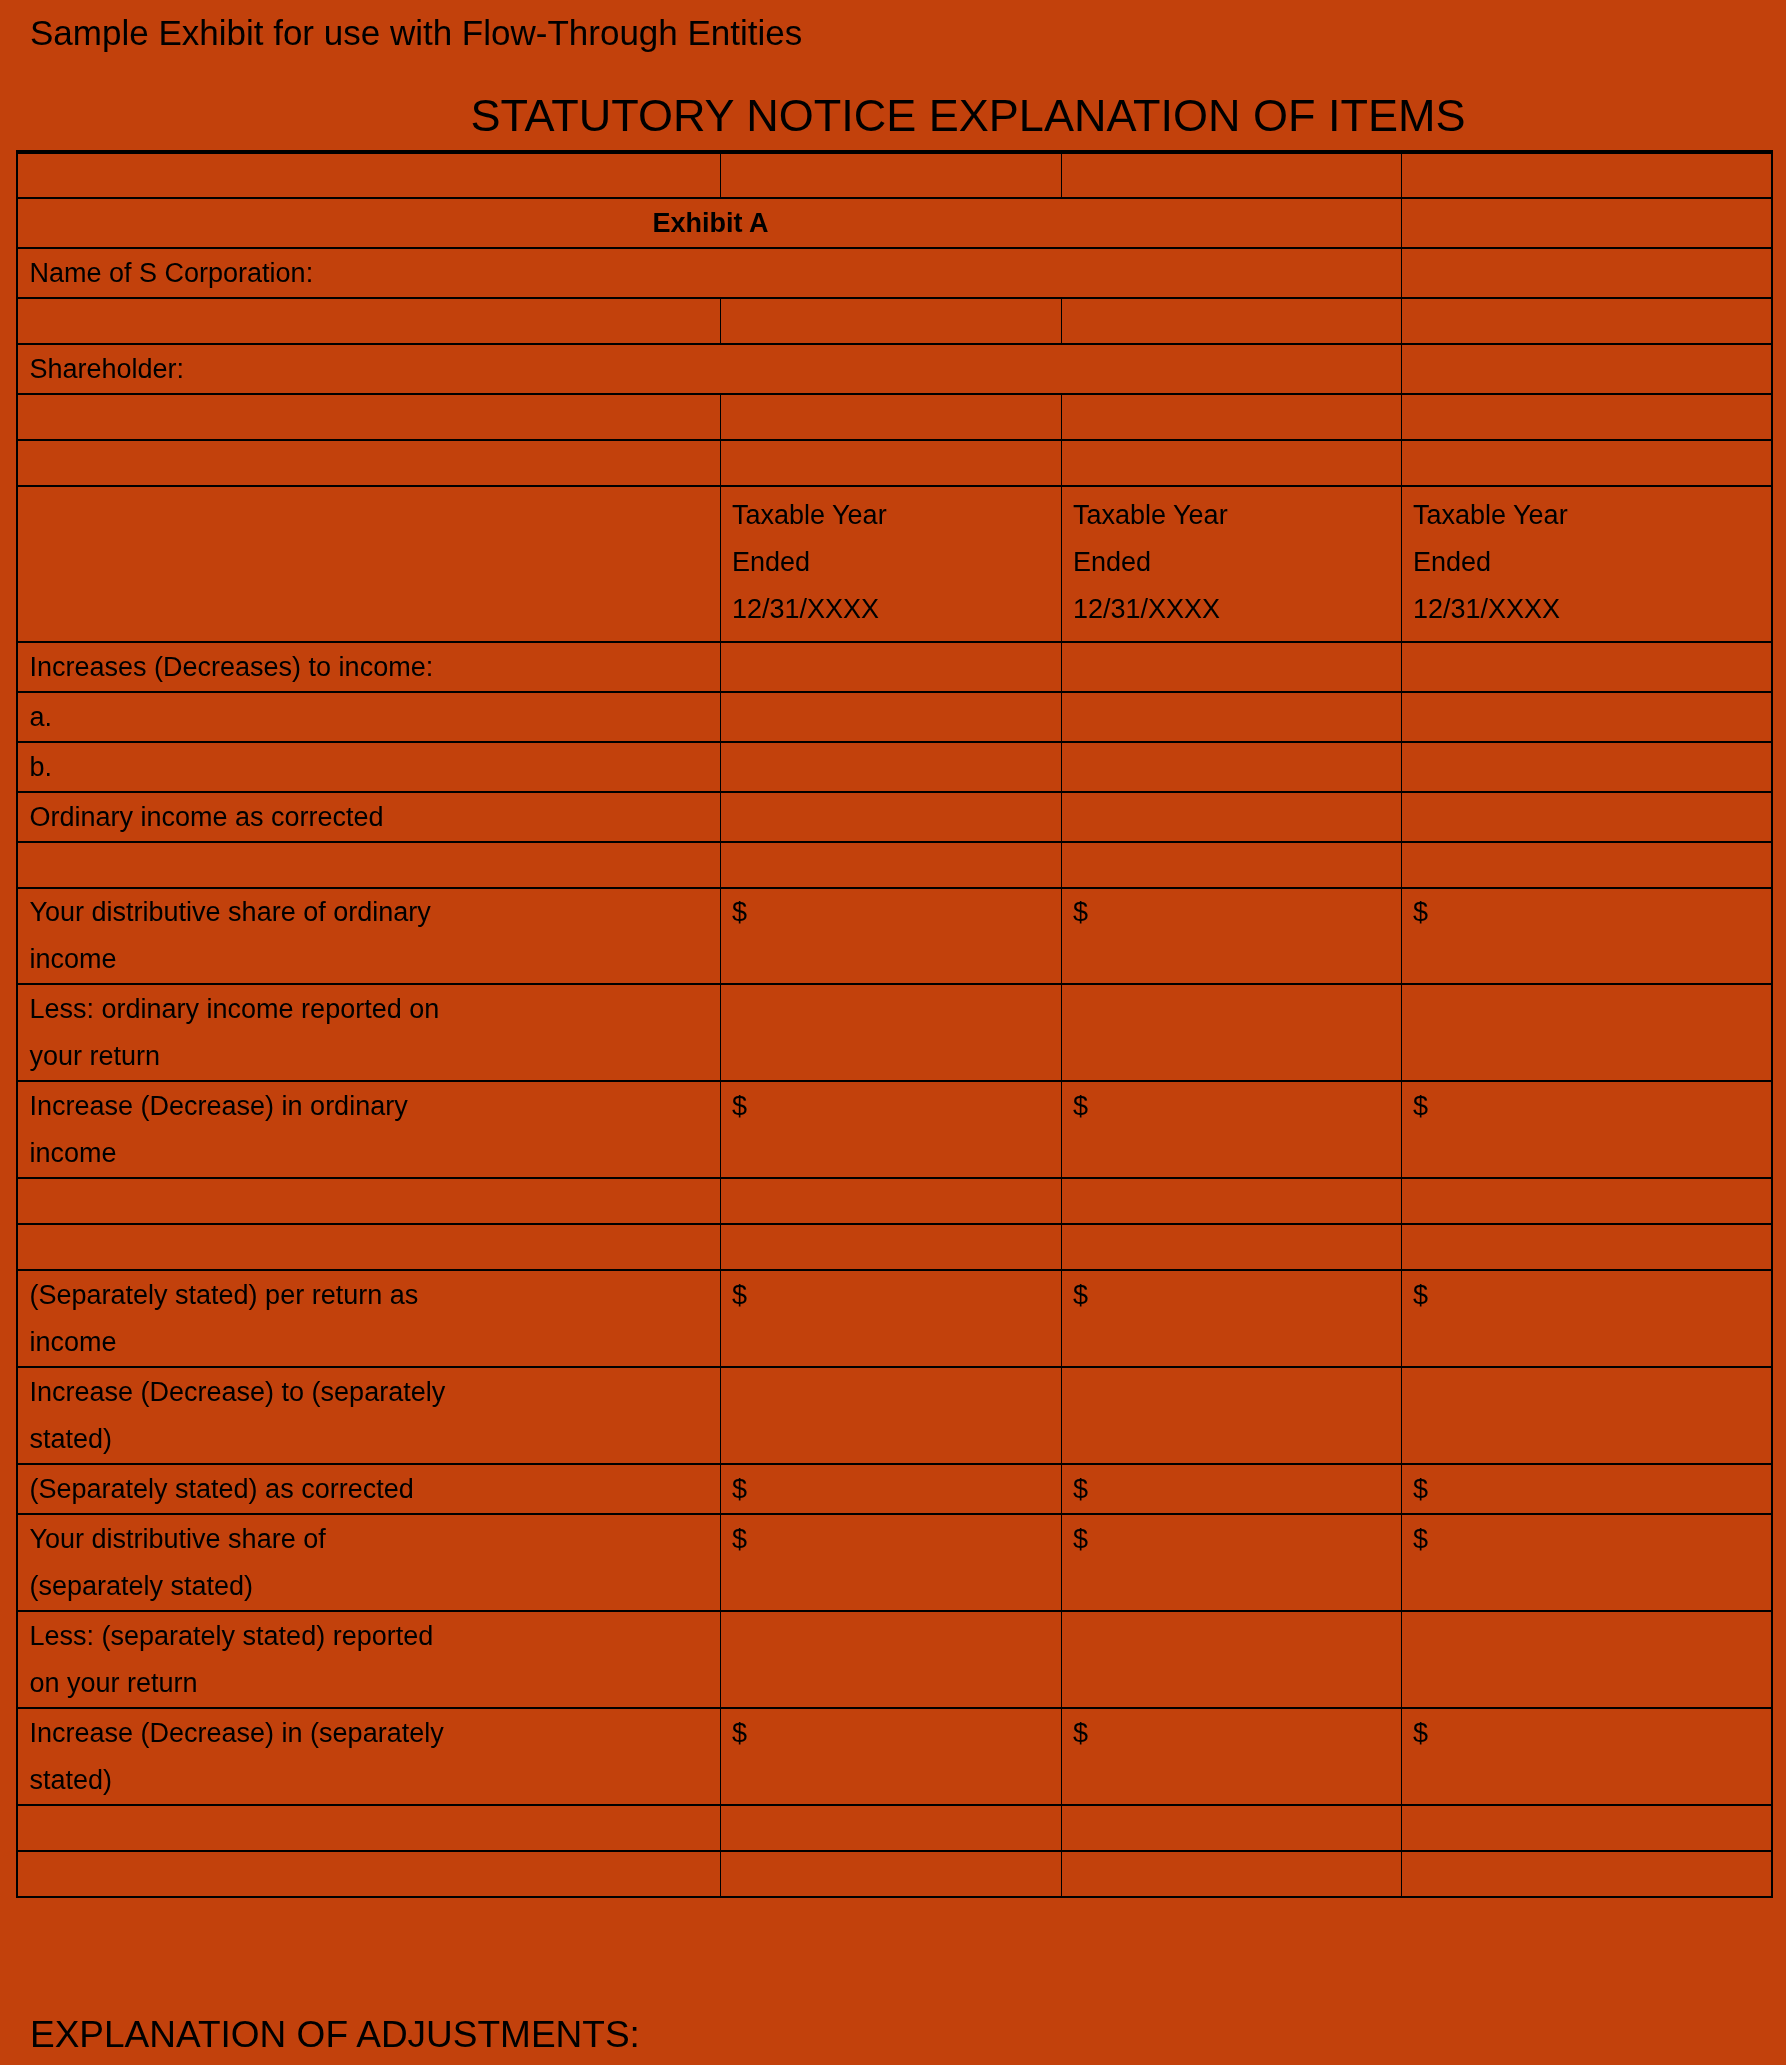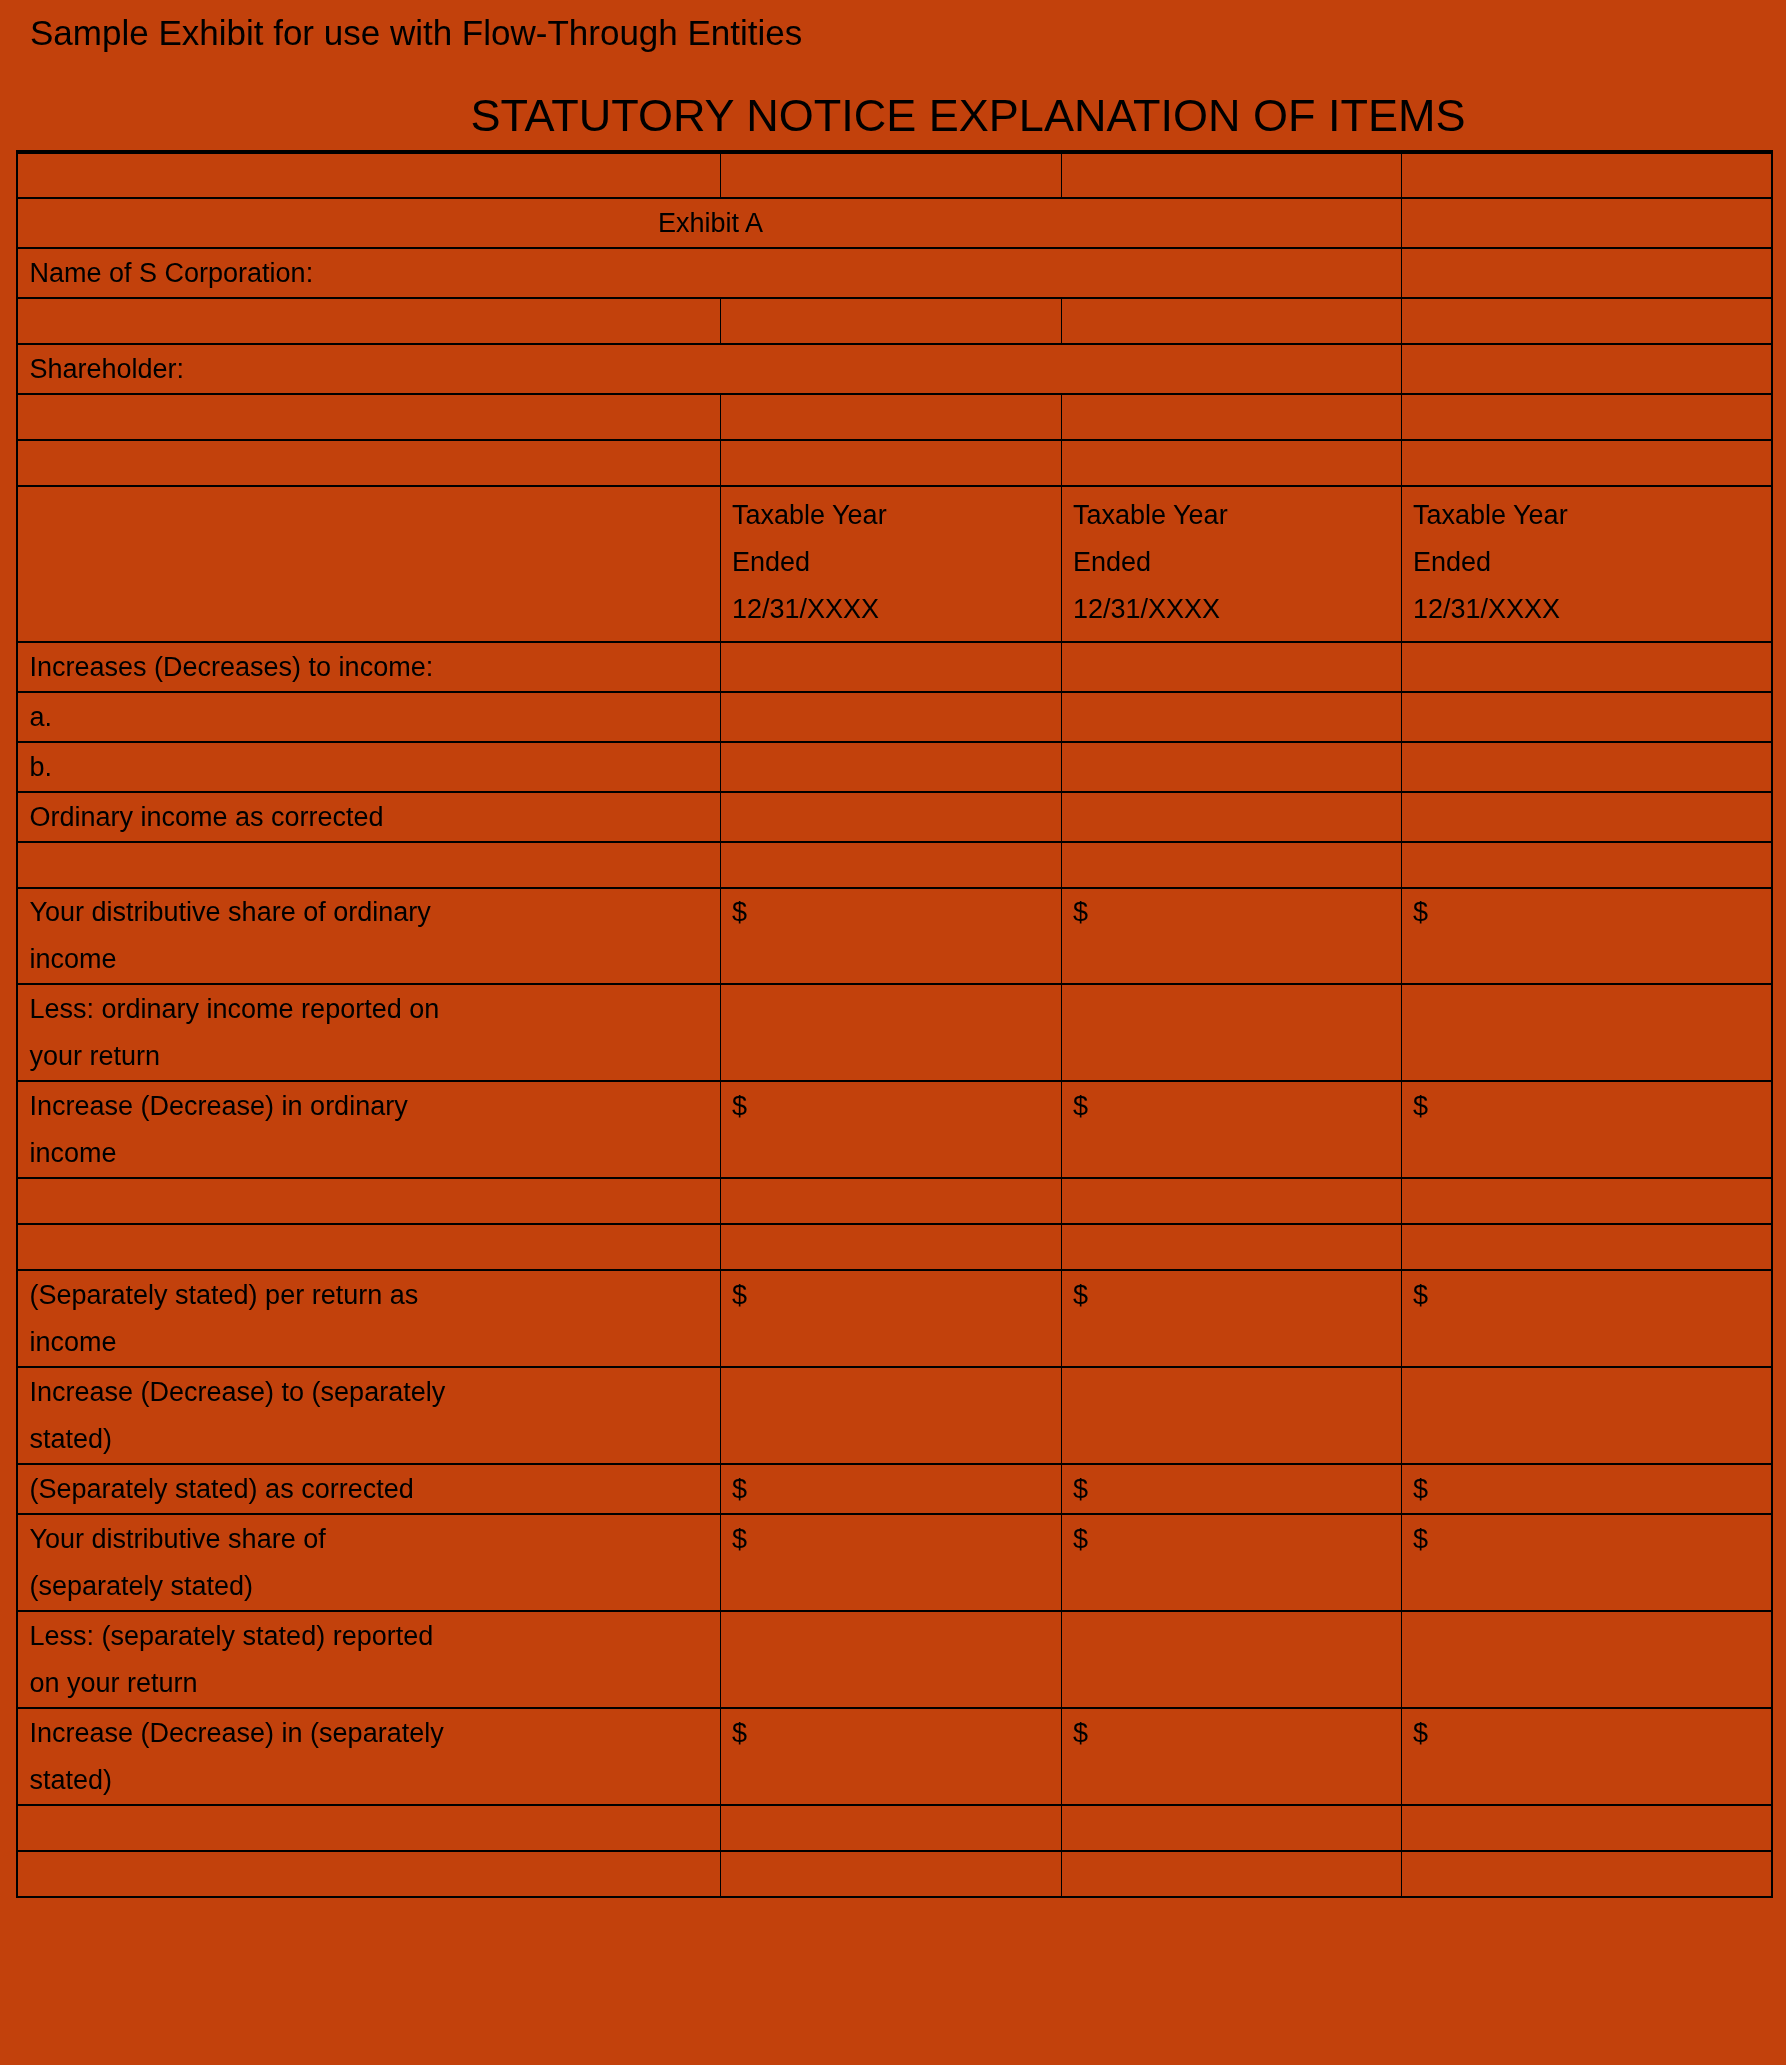--- a/index.html
+++ b/index.html
@@ -51,20 +51,21 @@
     height: 46px;
     padding: 0.9px 8.8px 0 11.5px;
     white-space: pre-line;
     overflow: hidden;
   }
   table.exhibit-table td.last-col {
     border-left-style: dotted;
   }
   table.exhibit-table td.center {
     text-align: center;
+    font-weight: bold;
   }
   table.exhibit-table tr.header-row td {
     padding-top: 5.3px;
     padding-bottom: 8px;
   }
   .doc-footer {
     position: absolute;
     top: 2013px;
     left: 30px;
     font-size: 37px;
@@ -249,15 +250,16 @@
         </tr>
         <tr>
           <td></td>
           <td></td>
           <td></td>
           <td class="last-col"></td>
         </tr>
       </tbody>
   </table>
 
+  <div class="doc-footer">EXPLANATION OF ADJUSTMENTS:</div>
 
 </div>
 
 
 </body></html>

